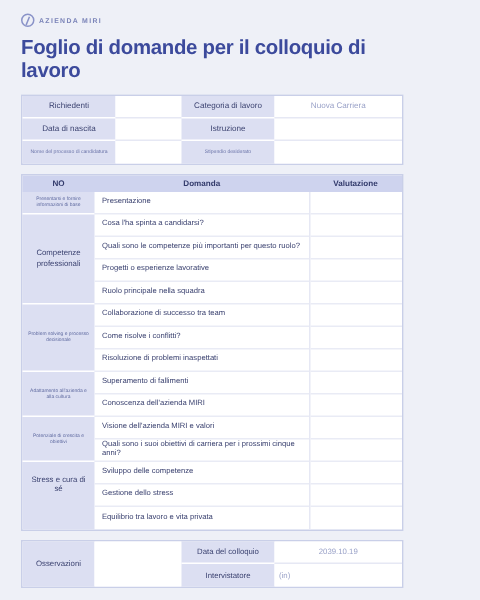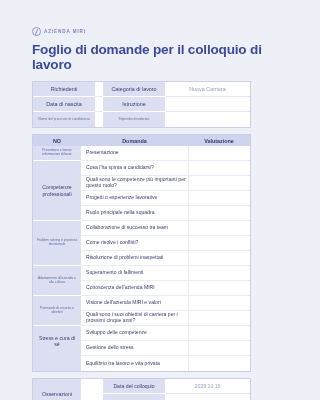--- a/index.html
+++ b/index.html
@@ -5,21 +5,21 @@
   * { box-sizing: border-box; margin: 0; padding: 0; }
   html, body {
     width: 283px; height: 400px;
     background: #eef0f7;
     font-family: "Liberation Sans", sans-serif;
     overflow: hidden;
   }
   .page {
     width: 283px; height: 400px;
     background: #eef0f7;
-    padding: 18px;
+    padding: 0;
     position: relative;
   }
   
   .brand {
     display: flex; align-items: center; gap: 3px;
     padding: 9px 0 0 14px;
   }
   .brand-mark {
     width: 9px; height: 9px; border-radius: 50%;
     border: 1.4px solid #8a93c8;

